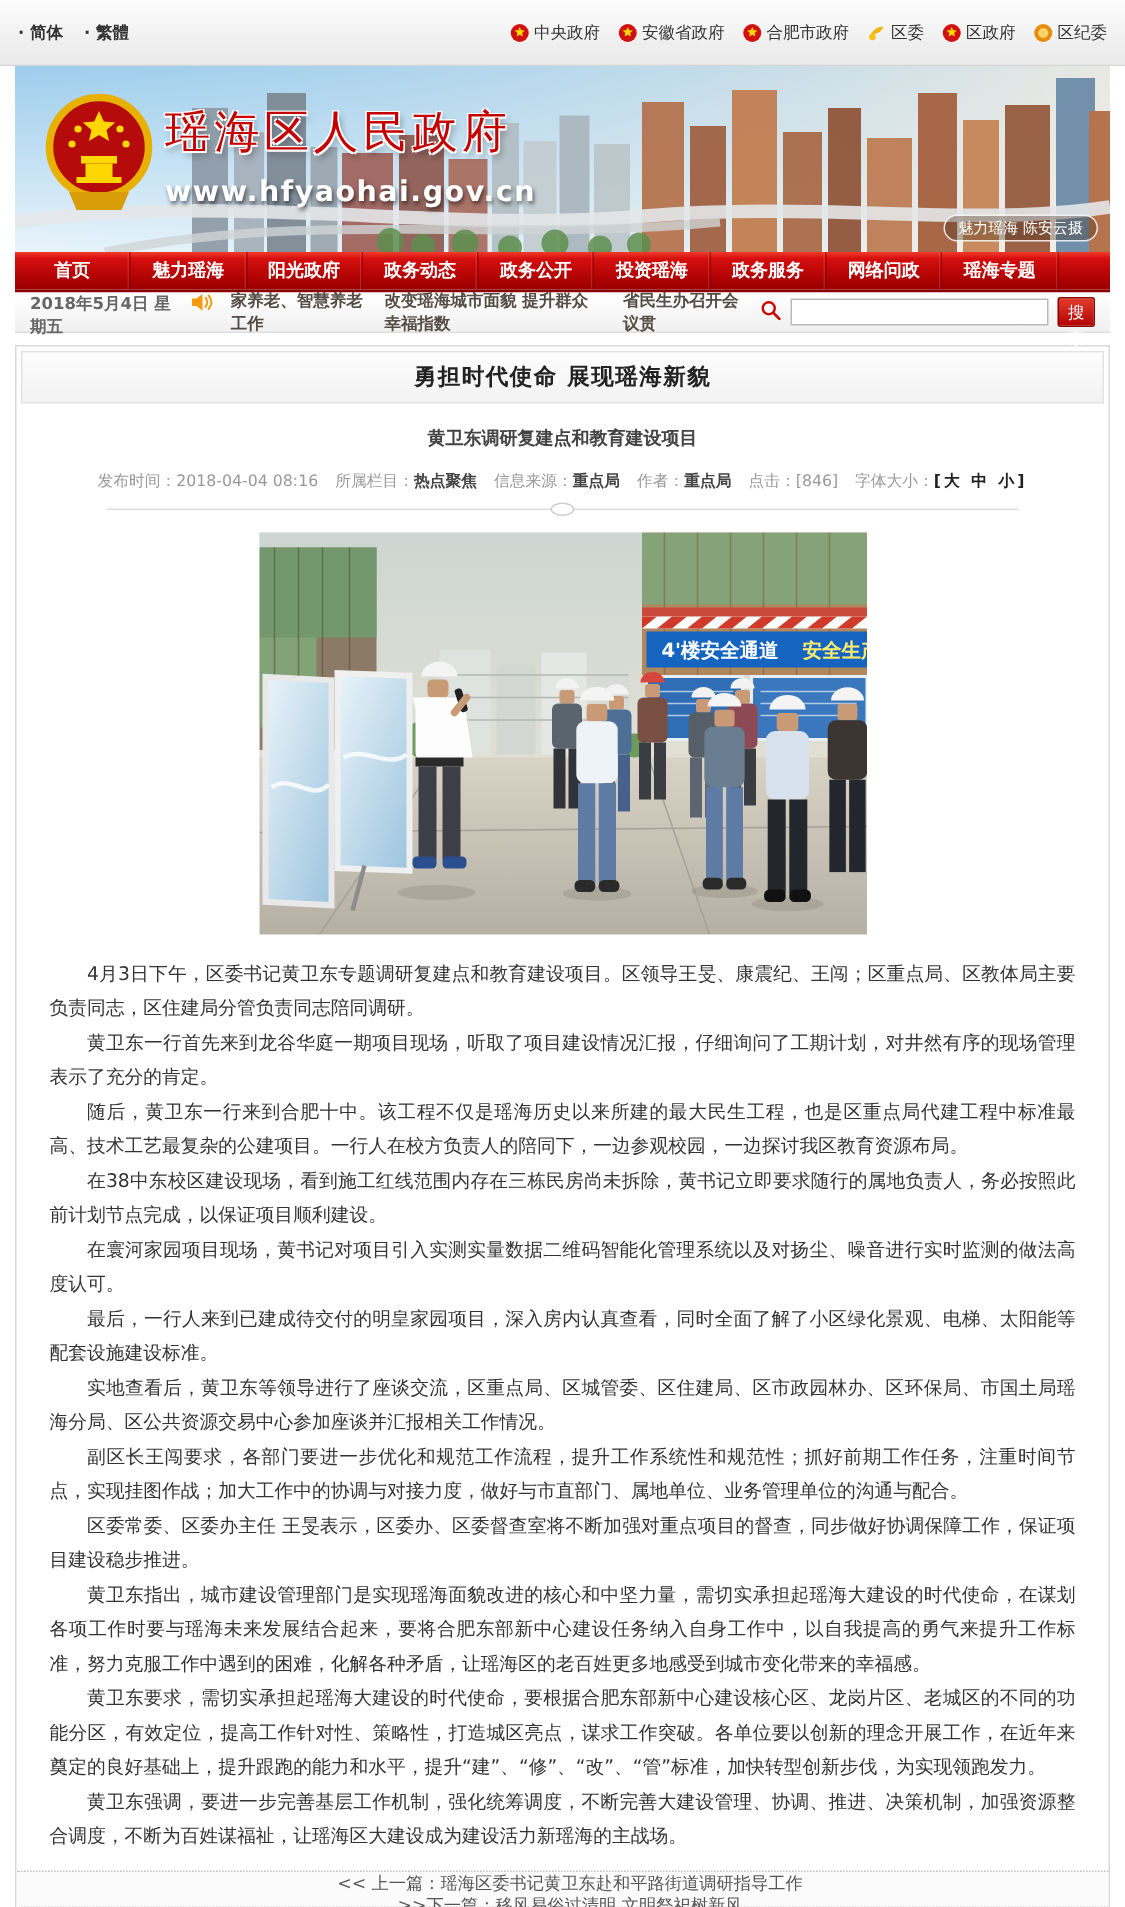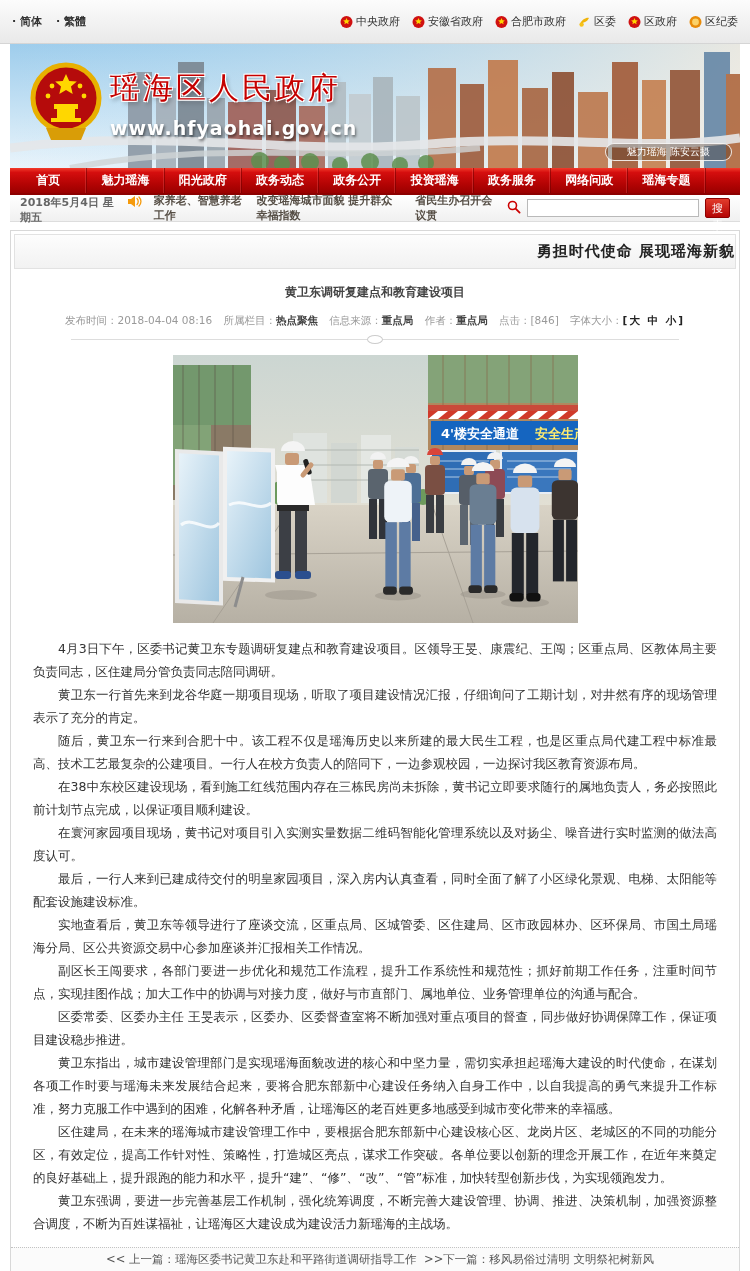--- a/index.html
+++ b/index.html
@@ -32,21 +32,21 @@
   .site-name {
     font-size: 30px; font-weight: normal; color: #c50000; letter-spacing: 3px;
     text-shadow: 1px 1px 0 #fff, -1px -1px 0 #fff, 1px -1px 0 #fff, -1px 1px 0 #fff, 2px 3px 4px rgba(0,0,0,.35);
   }
   .site-url {
     margin-top: 8px; font-size: 19px; font-weight: bold; color: #fff; letter-spacing: 1px;
     text-shadow: 1px 2px 3px rgba(0,0,0,.55);
   }
   .credit {
     position:absolute; right:8px; bottom:7px; font-size:10px; color:#fff;
-    border:1px solid rgba(255,255,255,.85); border-radius:9px; padding:1px 21px;
+    border:1px solid rgba(255,255,255,.85); border-radius:9px; padding:1px 9px;
     background: rgba(70,45,30,.35);
   }
 
   
   .nav {
     margin: 0 10px; height: 27px; display:flex;
     background: linear-gradient(#f23b2b 0%, #d50e0e 18%, #b50404 62%, #9a0000 100%);
     border-bottom: 2px solid #8d0000;
   }
   .nav a {
@@ -75,21 +75,21 @@
     font-family: inherit; cursor:pointer;
   }
 
   .gap8 { height: 8px; background:#fff; }
 
   
   .main { margin: 0 10px; border: 1px solid #d8d8d8; background: #fff; padding-top: 3px; }
   .title-box {
     margin: 0 3px; height: 35px; border: 1px solid #e2e2e2;
     background: linear-gradient(#fdfdfd, #f2f2f2);
-    display:flex; align-items:center; justify-content:flex-end;
+    display:flex; align-items:center; justify-content:center;
     font-size: 15px; font-weight: bold; color: #222; letter-spacing:1px;
   }
   .subtitle { text-align:center; font-size:12px; font-weight:bold; color:#444; margin:15px 0 7px; }
   .meta { text-align:center; font-size:10.5px; color:#999; margin-bottom:7px;margin-top:13px; }
   .meta .mi { margin: 0 4px; }
   .meta .strong { font-weight:bold; color:#444; }
   .meta .dark { font-weight:bold; color:#222; letter-spacing:2px; }
   .divider { position:relative; margin: 0 60px 8px; height: 10px; }
   .divider .line { position:absolute; left:0; right:0; top:4px; border-top:1px solid #ddd; }
   .divider .knob {
@@ -102,21 +102,21 @@
 
   .content p {
     margin:0; padding: 0 22px; font-size: 12.5px; color:#333;
     line-height: 23px; text-indent: 2em; text-align: justify;
   }
 
   .pager {
     margin-top: 12px; height: 25px;
     border-top: 1px dotted #c2c2c2; border-bottom: 1px dotted #c2c2c2;
     background: #fbfbfb; display:flex; align-items:center; justify-content:space-between;
-    padding: 0 85px 0 95px; font-size: 11.5px;
+    padding: 0 85px 0 95px; font-size: 11.5px; flex-direction: column;
   }
   .pager a { color:#555; }
 
   .actions { display:flex; align-items:center; height: 42px; padding: 0 14px; }
   .share { display:flex; align-items:center; gap:7px; margin-left: 225px; }
   .share a { display:block; width:21px; height:21px; }
   .share svg { display:block; }
   .btns { margin-left:auto; display:flex; gap:5px; }
   .tool-btn {
     display:inline-flex; align-items:center; gap:3px;
@@ -505,21 +505,21 @@
     <p>4月3日下午，区委书记黄卫东专题调研复建点和教育建设项目。区领导王旻、康震纪、王闯；区重点局、区教体局主要负责同志，区住建局分管负责同志陪同调研。</p>
     <p>黄卫东一行首先来到龙谷华庭一期项目现场，听取了项目建设情况汇报，仔细询问了工期计划，对井然有序的现场管理表示了充分的肯定。</p>
     <p>随后，黄卫东一行来到合肥十中。该工程不仅是瑶海历史以来所建的最大民生工程，也是区重点局代建工程中标准最高、技术工艺最复杂的公建项目。一行人在校方负责人的陪同下，一边参观校园，一边探讨我区教育资源布局。</p>
     <p>在38中东校区建设现场，看到施工红线范围内存在三栋民房尚未拆除，黄书记立即要求随行的属地负责人，务必按照此前计划节点完成，以保证项目顺利建设。</p>
     <p>在寰河家园项目现场，黄书记对项目引入实测实量数据二维码智能化管理系统以及对扬尘、噪音进行实时监测的做法高度认可。</p>
     <p>最后，一行人来到已建成待交付的明皇家园项目，深入房内认真查看，同时全面了解了小区绿化景观、电梯、太阳能等配套设施建设标准。</p>
     <p>实地查看后，黄卫东等领导进行了座谈交流，区重点局、区城管委、区住建局、区市政园林办、区环保局、市国土局瑶海分局、区公共资源交易中心参加座谈并汇报相关工作情况。</p>
     <p>副区长王闯要求，各部门要进一步优化和规范工作流程，提升工作系统性和规范性；抓好前期工作任务，注重时间节点，实现挂图作战；加大工作中的协调与对接力度，做好与市直部门、属地单位、业务管理单位的沟通与配合。</p>
     <p>区委常委、区委办主任 王旻表示，区委办、区委督查室将不断加强对重点项目的督查，同步做好协调保障工作，保证项目建设稳步推进。</p>
     <p>黄卫东指出，城市建设管理部门是实现瑶海面貌改进的核心和中坚力量，需切实承担起瑶海大建设的时代使命，在谋划各项工作时要与瑶海未来发展结合起来，要将合肥东部新中心建设任务纳入自身工作中，以自我提高的勇气来提升工作标准，努力克服工作中遇到的困难，化解各种矛盾，让瑶海区的老百姓更多地感受到城市变化带来的幸福感。</p>
-    <p>区住建局，在未来的瑶海城市建设管理工作中，要根据合肥东部新中心建设核心区、龙岗片区、老城区的不同的功能分区，有效定位，提高工作针对性、策略性，打造城区亮点，谋求工作突破。各单位要以创新的理念开展工作，在近年来奠定的良好基础上，提升跟跑的能力和水平，提升“建”、“修”、“改”、“管”标准，加快转型创新步伐，为实现领跑发力。</p>
+    <p>黄卫东要求，需切实承担起瑶海大建设的时代使命，要根据合肥东部新中心建设核心区、龙岗片区、老城区的不同的功能分区，有效定位，提高工作针对性、策略性，打造城区亮点，谋求工作突破。各单位要以创新的理念开展工作，在近年来奠定的良好基础上，提升跟跑的能力和水平，提升“建”、“修”、“改”、“管”标准，加快转型创新步伐，为实现领跑发力。</p>
     <p>黄卫东强调，要进一步完善基层工作机制，强化统筹调度，不断完善大建设管理、协调、推进、决策机制，加强资源整合调度，不断为百姓谋福祉，让瑶海区大建设成为建设活力新瑶海的主战场。</p>
   </div>
 
   <div class="pager">
     <a>&lt;&lt; 上一篇：瑶海区委书记黄卫东赴和平路街道调研指导工作</a>
     <a>&gt;&gt;下一篇：移风易俗过清明 文明祭祀树新风</a>
   </div>
 
   <div class="actions">
     <div class="share">

